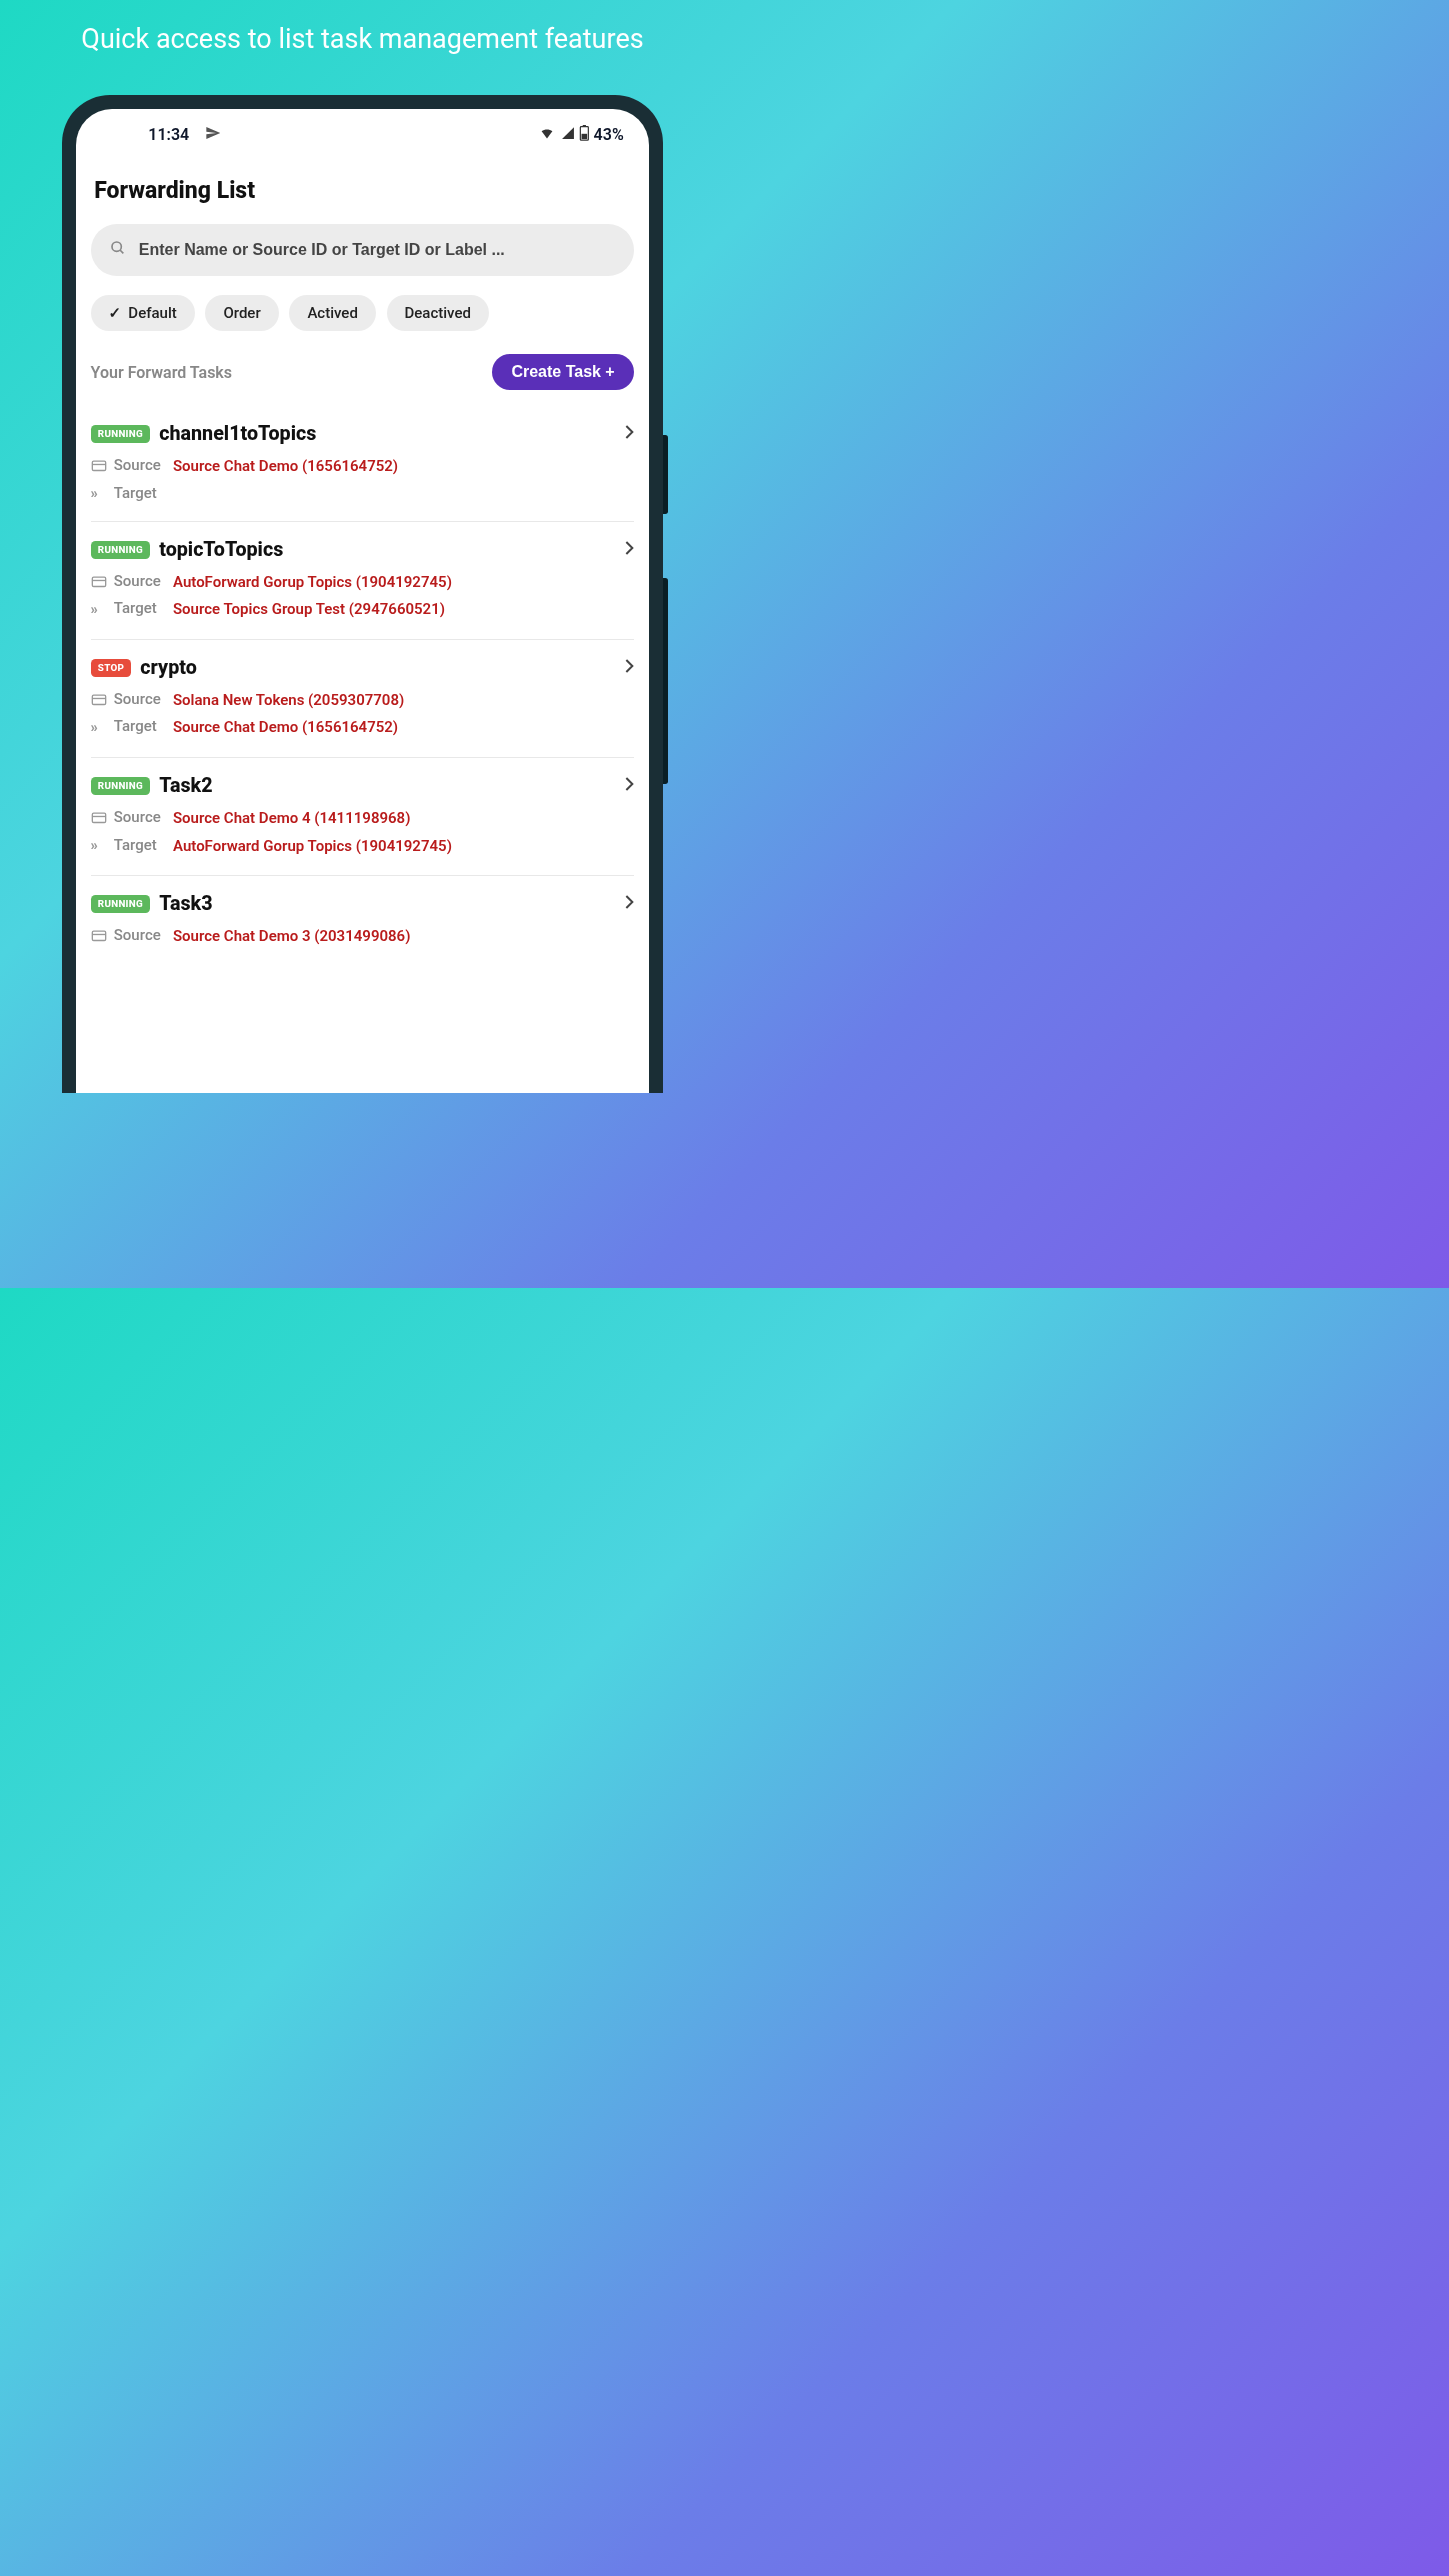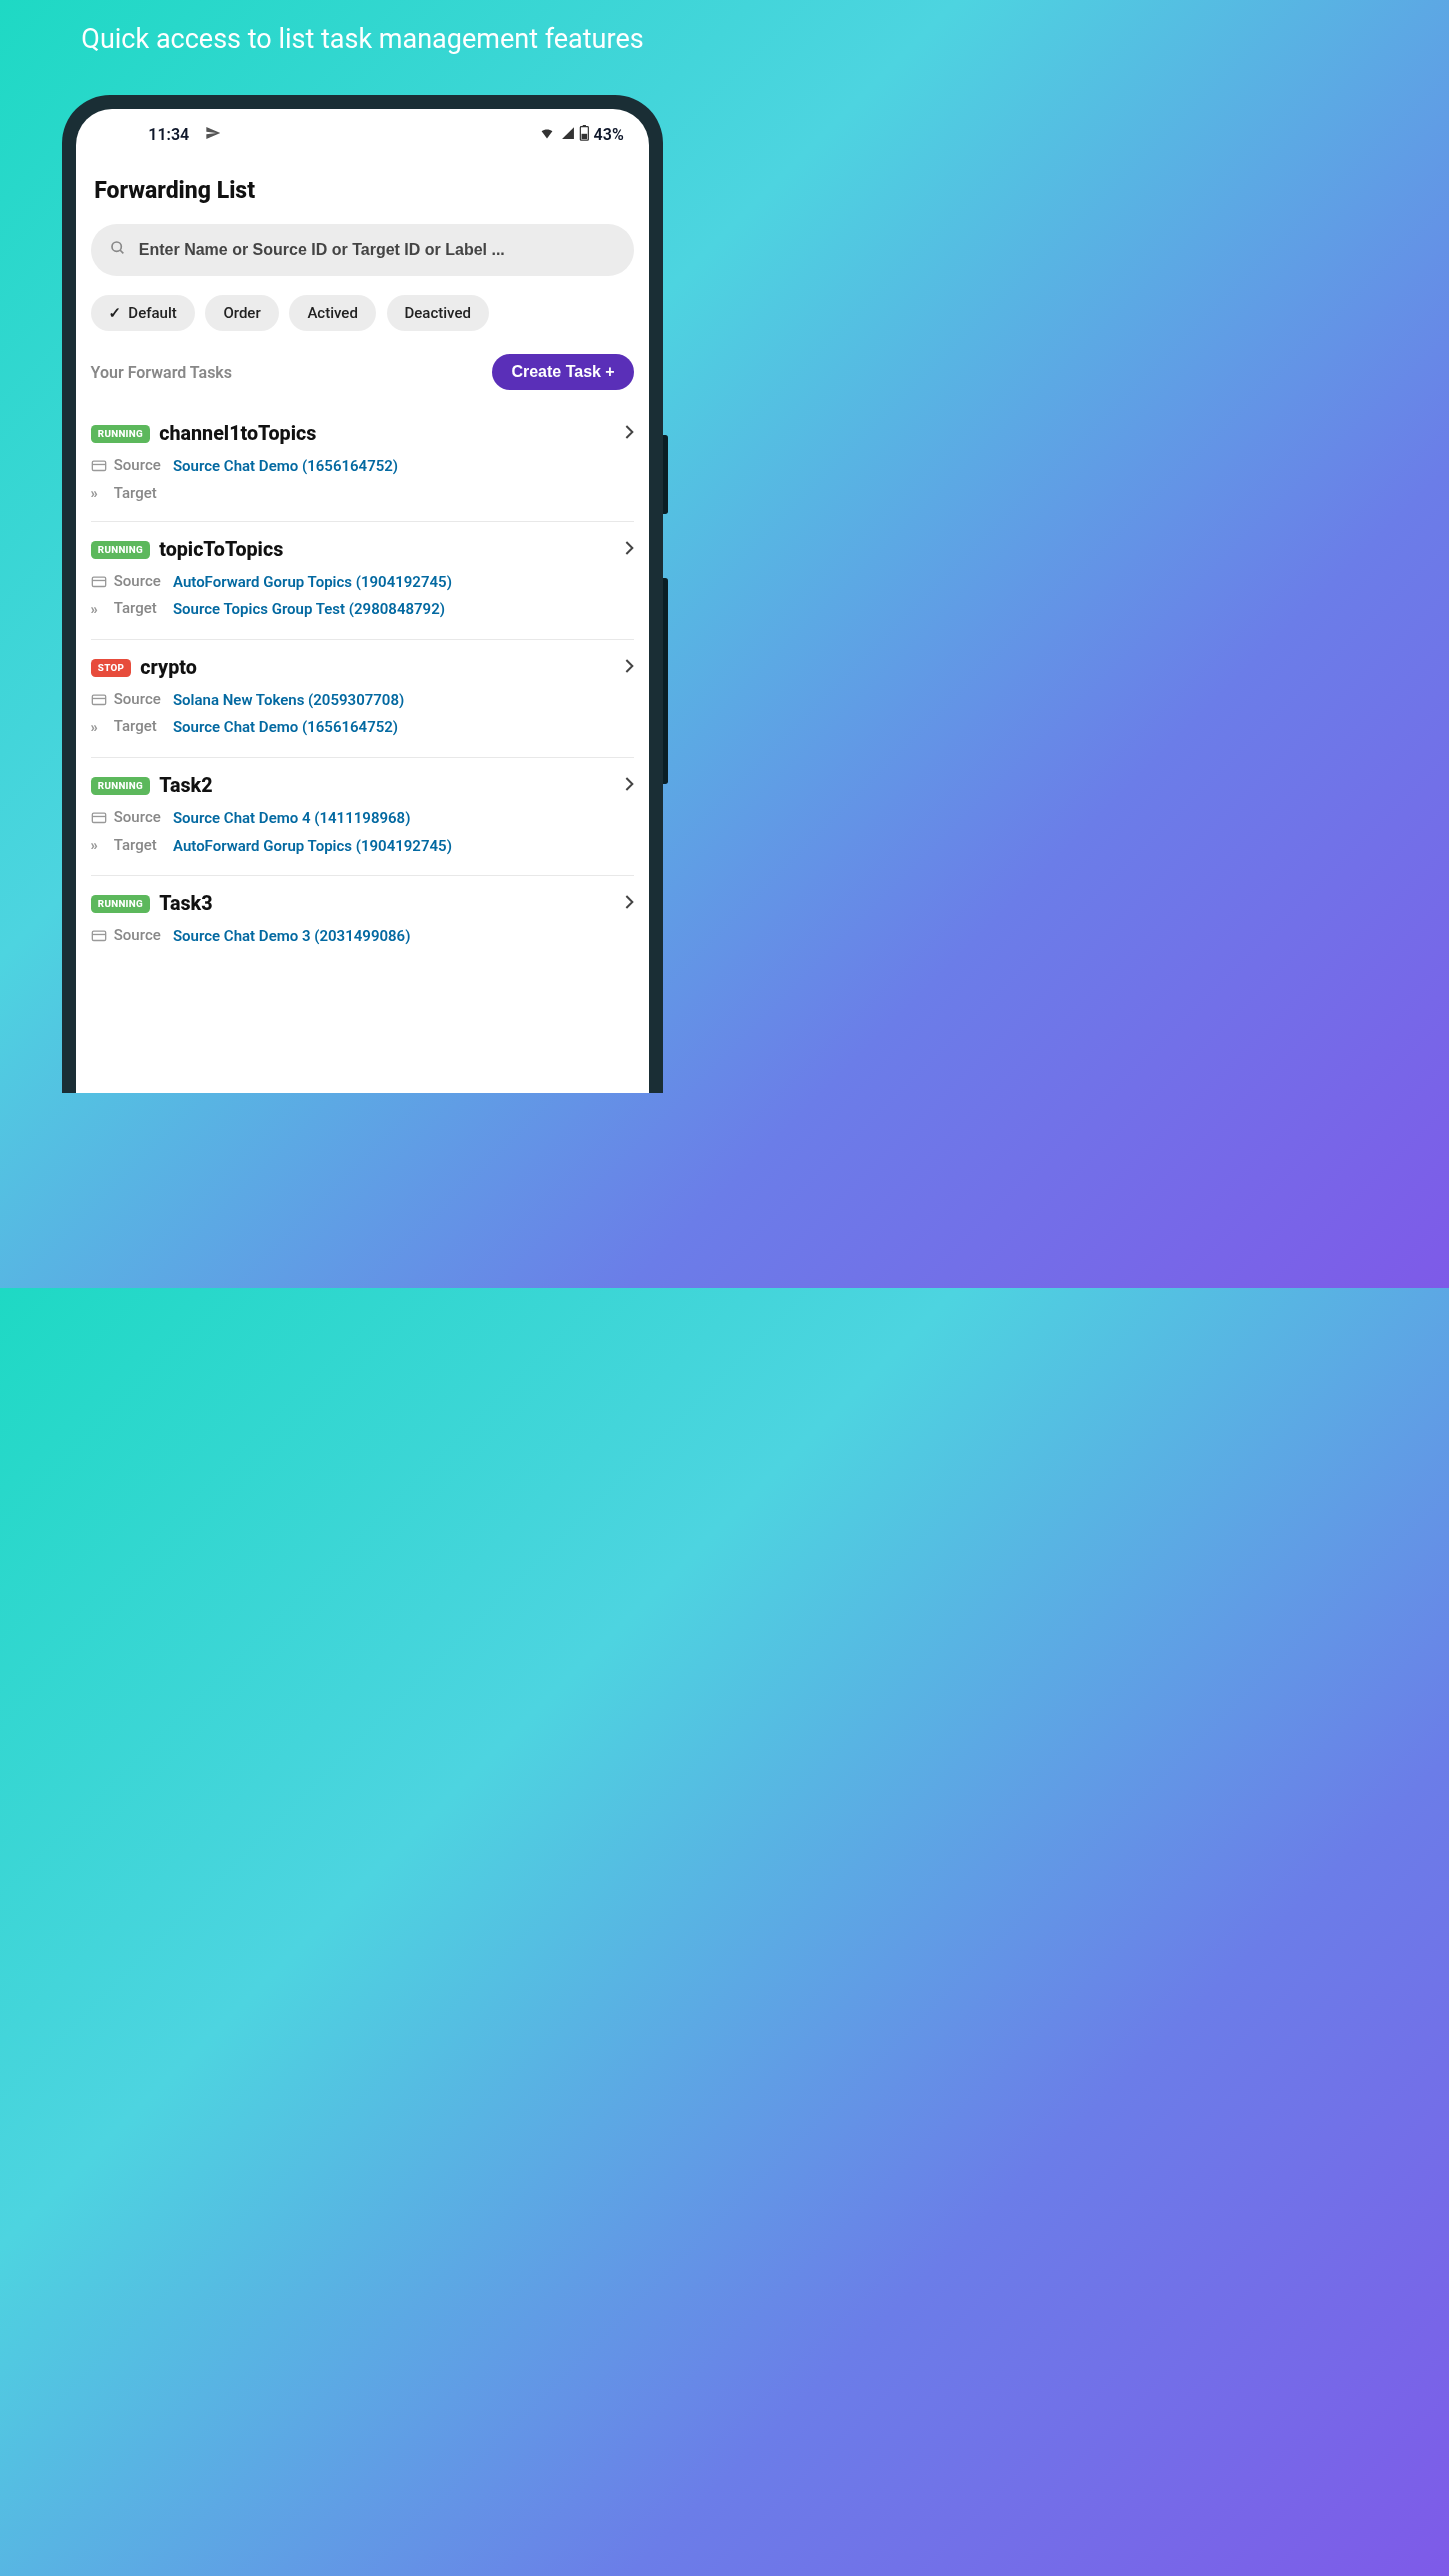--- a/index.html
+++ b/index.html
@@ -160,21 +160,21 @@
   .chevron { color: #555; font-size: 18px; }
   .task-row {
     display: flex;
     align-items: flex-start;
     gap: 7.2px;
     margin-bottom: 7.2px;
     font-size: 15px;
   }
   .row-icon { color: #999; width: 16px; flex-shrink: 0; margin-top: 1.8px; }
   .row-label { color: #888; font-weight: 500; width: 52px; flex-shrink: 0; }
-  .row-value { color: #0369a1; font-weight: 600; flex: 1; line-height: 1.35; }
+  .row-value { color: #b91c1c; font-weight: 600; flex: 1; line-height: 1.35; }
   .side-btn-top {
     position: absolute;
     right: -5.4px;
     top: 340px;
     width: 5.4px;
     height: 79px;
     background: #0a1e24;
     border-radius: 0 2.7px 2.7px 0;
   }
   .side-btn-bot {
@@ -298,21 +298,21 @@
               <span class="row-icon"><svg width="16" height="14.3" viewBox="0 0 24 20" fill="none" stroke="#999" stroke-width="2">
                   <rect x="2" y="4" width="20" height="14" rx="2"></rect>
                   <line x1="2" y1="9" x2="22" y2="9"></line>
                 </svg></span>
               <span class="row-label">Source</span>
               <span class="row-value">AutoForward Gorup Topics (1904192745)</span>
             </div>
             <div class="task-row">
               <span class="row-icon" style="font-weight:900;color:#999;font-size:14.3px;">»</span>
               <span class="row-label">Target</span>
-              <span class="row-value">Source Topics Group Test (2980848792)</span>
+              <span class="row-value">Source Topics Group Test (2947660521)</span>
             </div>
           </div>
           <div class="task-item">
             <div class="task-header">
               <span class="badge badge-stop">STOP</span>
               <span class="task-name">crypto</span>
               <span class="chevron"><svg width="10.7" height="16" viewBox="0 0 10 16" fill="none" stroke="#444" stroke-width="2">
                   <path d="M2 2 L8 8 L2 14"></path>
                 </svg></span>
             </div>

